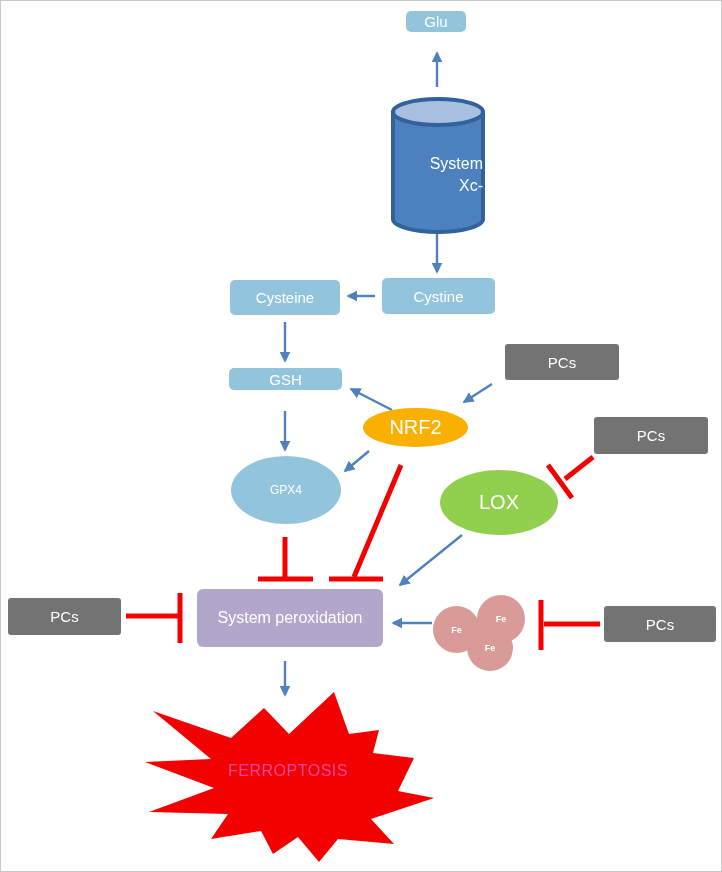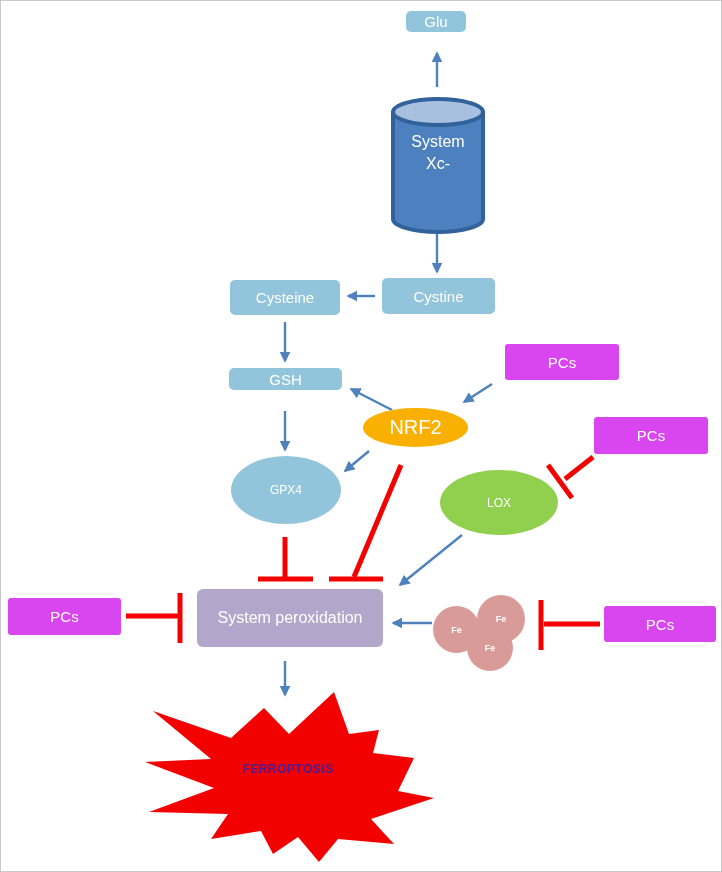--- a/index.html
+++ b/index.html
@@ -1,32 +1,32 @@
 <!DOCTYPE html>
 <html><head>
 <meta charset="utf-8">
 <style>
   html,body{margin:0;padding:0;background:#fff;font-family:"Liberation Sans",sans-serif;}
   .canvas{position:relative;width:720px;height:870px;background:#ffffff;border:1px solid #c9c9c9;overflow:hidden;}
   .layer{position:absolute;left:0;top:0;}
   .node{position:absolute;display:flex;align-items:center;justify-content:center;
         color:#ffffff;font-size:15px;box-sizing:border-box;text-align:center;}
   .box-blue{background:#92C5DB;border-radius:5px;}
-  .box-green{background:#d946ef;border-radius:3px;}
+  .box-green{background:#737373;border-radius:3px;}
   .box-lavender{background:#B3A6CB;border-radius:6px;font-size:16px;}
   .ellipse{border-radius:50%;}
   .el-blue{background:#92C5DB;font-size:12px;}
   .el-orange{background:#F9B001;font-size:20px;}
-  .el-green{background:#91CF4F;font-size:12px;}
-  .cyl-label{position:absolute;left:392px;top:130px;width:90px;color:#ffffff;
-             font-size:16px;line-height:22px;text-align:center;white-space:pre-line;}
+  .el-green{background:#91CF4F;font-size:20px;}
+  .cyl-label{position:absolute;left:392px;top:152px;width:90px;color:#ffffff;
+             font-size:16px;line-height:22px;text-align:right;white-space:pre-line;}
   .fe-circle{position:absolute;border-radius:50%;background:#D99B97;display:flex;
              align-items:center;justify-content:center;color:#ffffff;font-size:9px;font-weight:bold;}
   .star-label{position:absolute;left:177px;top:761px;width:220px;text-align:center;
-              color:#4c1d95;font-size:12px;font-weight:bold;letter-spacing:.5px;}
+              color:#ec4899;font-size:16px;font-weight:normal;letter-spacing:.5px;}
 </style>
 </head>
 <body>
 
 <div class="canvas">
 
   <svg class="layer" width="720" height="870" viewBox="0 0 720 870">
     <defs>
       <marker id="ah" viewBox="0 0 10 10" refX="8.5" refY="5" markerWidth="4.6" markerHeight="4.6" orient="auto-start-reverse">
         <path d="M0,0 L10,5 L0,10 z" fill="#4F81BD"></path>

